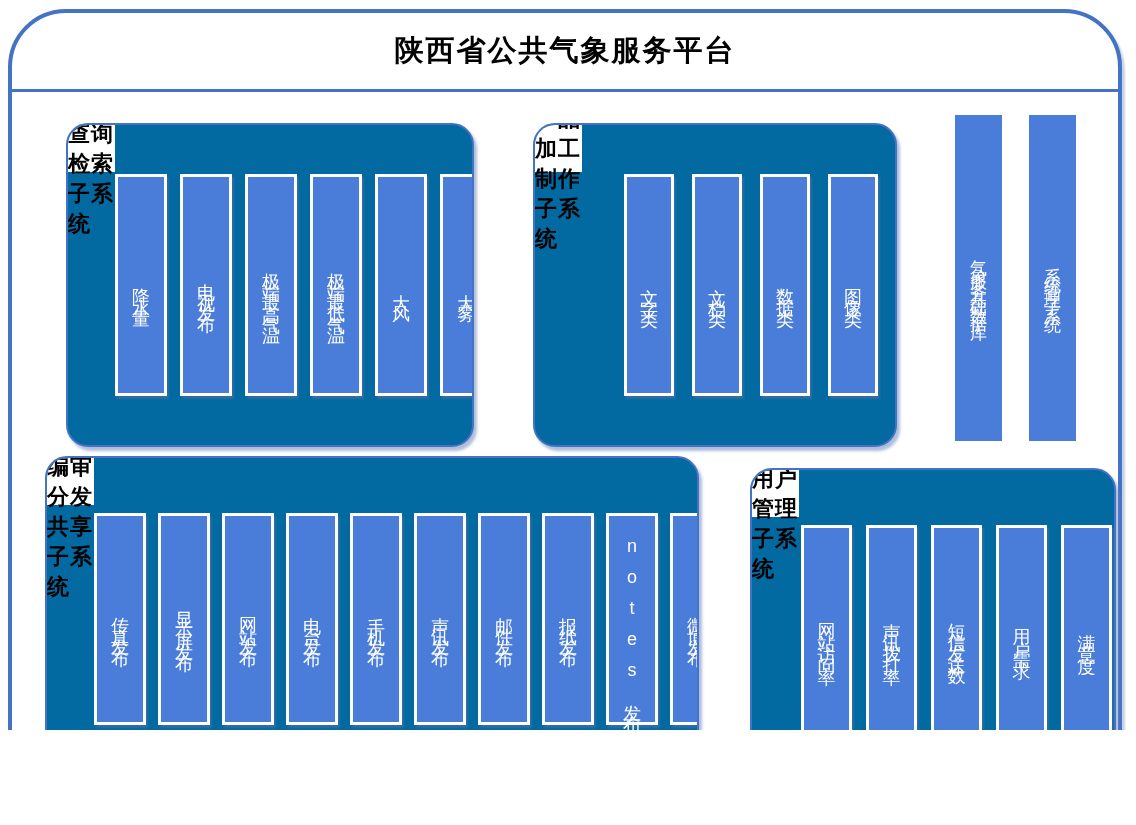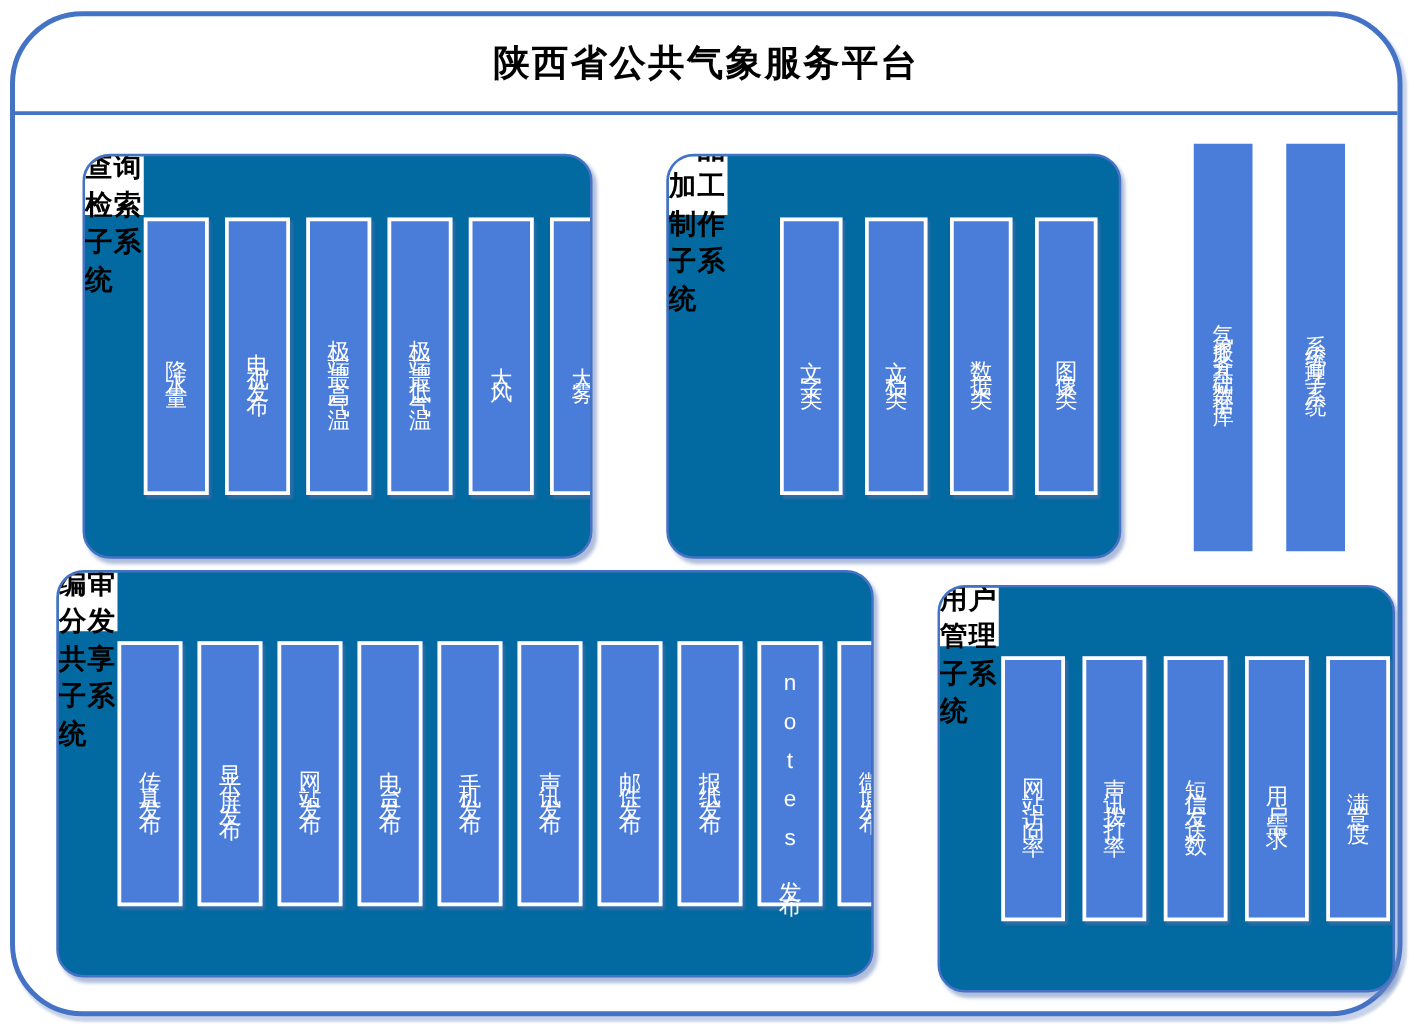--- a/index.html
+++ b/index.html
@@ -1,16 +1,16 @@
 <!DOCTYPE html>
 <html><head>
 <meta charset="utf-8">
 <style>
   html,body{margin:0;padding:0;background:#ffffff;font-family:"Liberation Sans",sans-serif;}
-  .page{position:relative;width:1136px;height:825px;background:#ffffff;overflow:hidden;}
+  .page{position:relative;width:1136px;height:730px;background:#ffffff;overflow:hidden;}
 
   
   .frame{
     position:absolute;left:8px;top:9px;width:1106px;height:796px;
     border:4px solid #4472C4;border-radius:58px;
     box-shadow:3px 4px 2px rgba(130,155,205,0.45);
     background:#ffffff;
   }
   .title-band{
     position:absolute;left:0;top:0;width:100%;height:76px;

